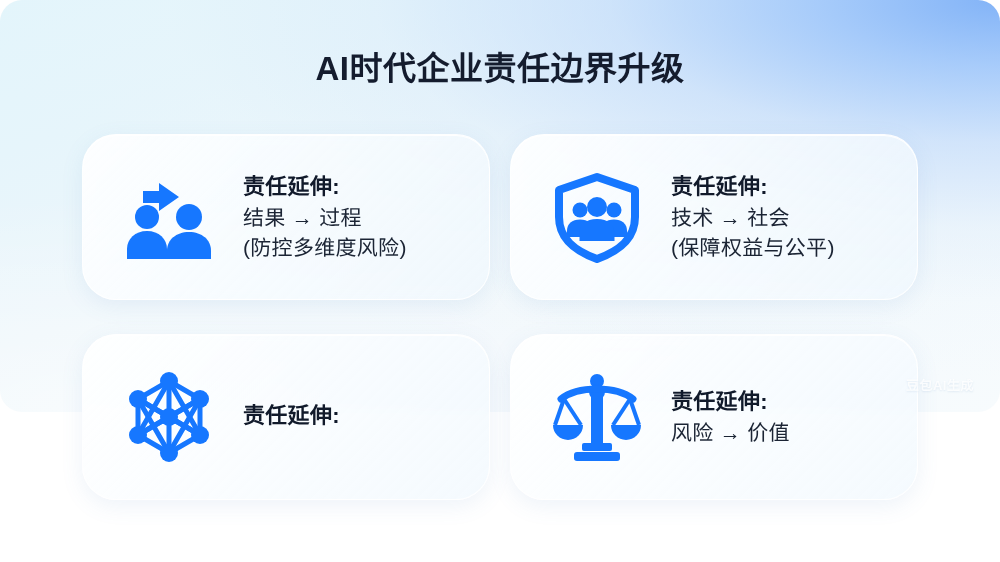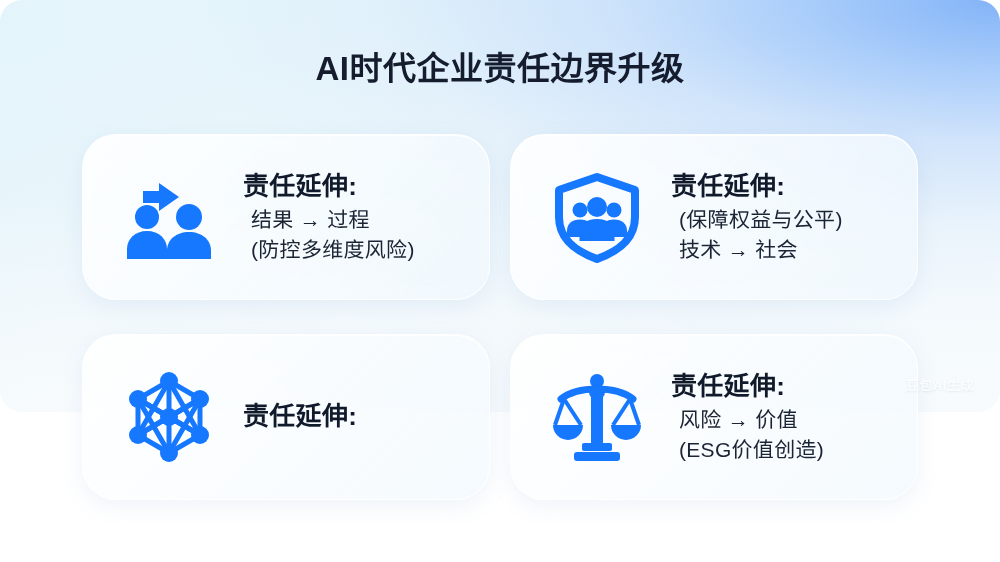--- a/index.html
+++ b/index.html
@@ -105,35 +105,34 @@
     margin-right: 22px;
   }
   .card-icon svg { display: block; }
 
   .card-text {
     flex: 1 1 auto;
     min-width: 0;
     color: #131b2b;
   }
   .card-heading {
-    font-size: 26px;
+    font-size: 22px;
     font-weight: 700;
     line-height: 1.32;
     letter-spacing: 0.3px;
     margin-bottom: 2px;
     color: #111a2b;
   }
   .card-line {
     font-size: 21px;
     font-weight: 400;
     line-height: 1.42;
     letter-spacing: 0.3px;
     color: #1b2434;
     white-space: nowrap;
-    margin-left: 8px;
   }
 
   
   .watermark {
     position: absolute;
     right: 26px;
     bottom: 18px;
     font-size: 13px;
     font-weight: 700;
     letter-spacing: 0.5px;
@@ -180,22 +179,22 @@
             <path d="M31 50.5 c-8 0 -13 4.5 -13 11 V68 h26 v-6.5 c0 -6.5 -5 -11 -13 -11 z"></path>
             <circle cx="65" cy="41" r="7.5"></circle>
             <path d="M65 50.5 c-8 0 -13 4.5 -13 11 V68 h26 v-6.5 c0 -6.5 -5 -11 -13 -11 z"></path>
             <circle cx="48" cy="38" r="10"></circle>
             <path d="M48 50 c-11 0 -17.5 6 -17.5 14.5 V72 h35 v-7.5 C65.5 56 59 50 48 50 z"></path>
           </g>
         </svg>
       </div>
       <div class="card-text">
         <div class="card-heading">责任延伸:</div>
+        <div class="card-line">技术 → 社会</div>
         <div class="card-line">(保障权益与公平)</div>
-        <div class="card-line">技术 → 社会</div>
       </div>
     </div>
 
     <div class="card">
       <div class="card-icon">
         <svg width="96" height="96" viewBox="0 0 96 96" aria-hidden="true">
           <g stroke="#1677ff" stroke-width="5" stroke-linecap="round">
 
             <line x1="48" y1="12" x2="79" y2="30"></line>
             <line x1="79" y1="30" x2="79" y2="66"></line>
@@ -254,21 +253,20 @@
             <path d="M81 30 L90 56"></path>
           </g>
 
           <path d="M4 56 H34 a15 15 0 0 1 -30 0 z" fill="#1677ff"></path>
           <path d="M62 56 H92 a15 15 0 0 1 -30 0 z" fill="#1677ff"></path>
         </svg>
       </div>
       <div class="card-text">
         <div class="card-heading">责任延伸:</div>
         <div class="card-line">风险 → 价值</div>
-        <div class="card-line">(ESG价值创造)</div>
       </div>
     </div>
 
   </div>
 
   <div class="watermark">豆包AI生成</div>
 
 </div>
 
 </body></html>

